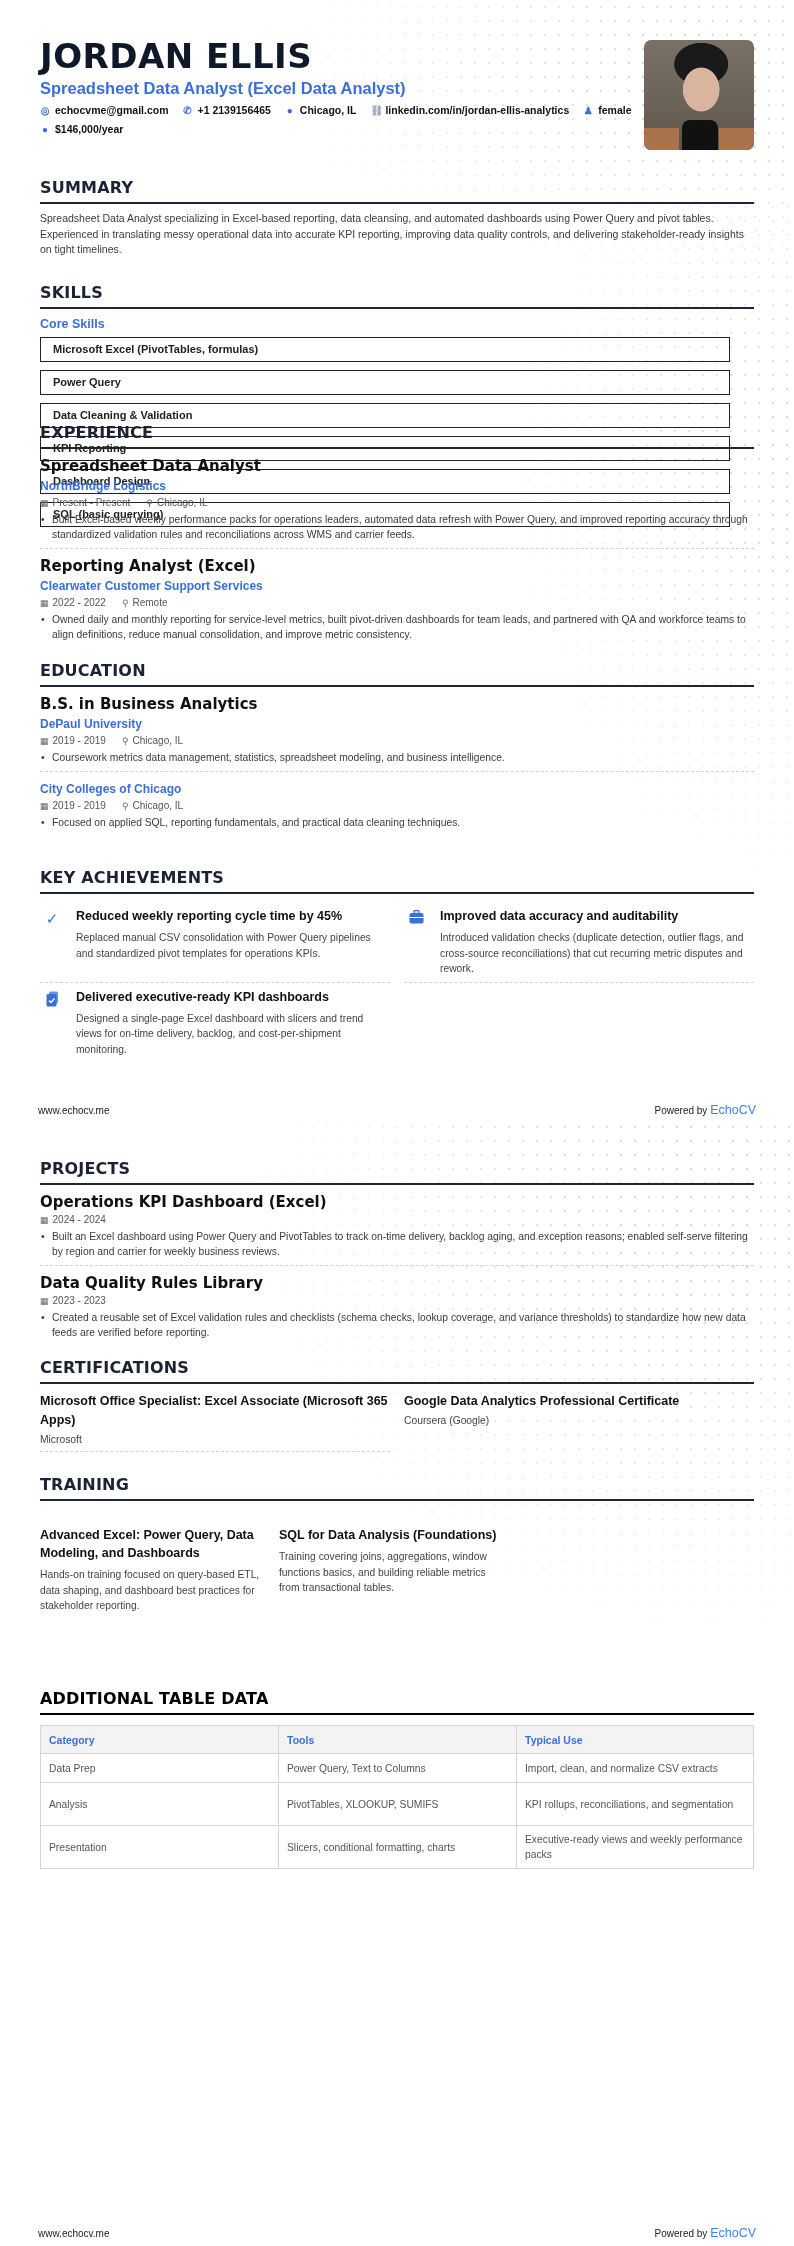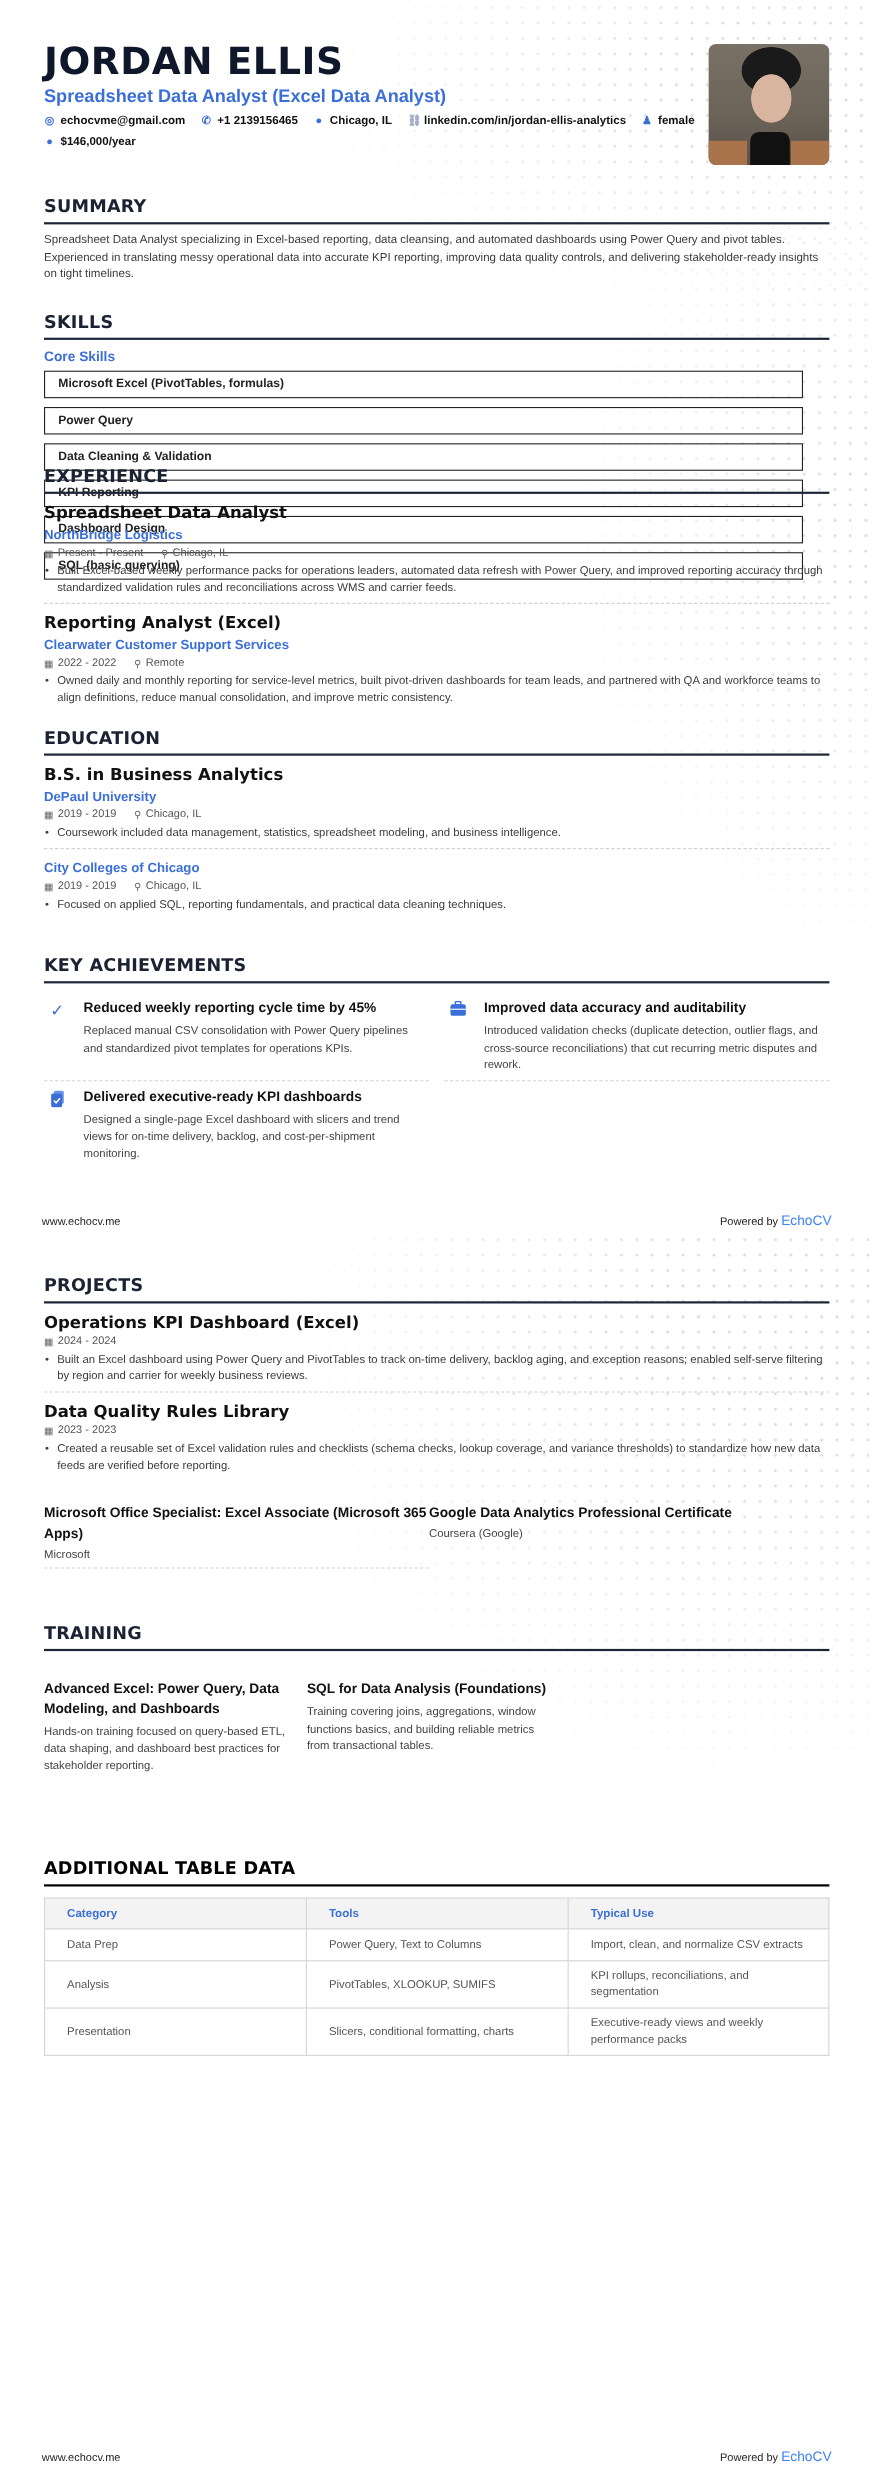--- a/index.html
+++ b/index.html
@@ -49,32 +49,32 @@
   .ach-grid { display: grid; grid-template-columns: 350px 350px; column-gap: 14px; margin-top: 8px; }
   .ach { display: flex; gap: 12px; padding: 6px 0 5px 0; border-bottom: 1px dashed #cfd2d8; }
   .ach.nob { border-bottom: none; }
   .ach-ico { width: 24px; flex: none; color: #3b6fd8; font-size: 15px; text-align: center; padding-top: 2px; }
   .ach-title { font-size: 12.5px; font-weight: 700; color: #111; line-height: 17px; }
   .ach-desc { font-size: 10.3px; color: #444; line-height: 15.5px; margin-top: 5px; }
 
   .footer { position: absolute; left: 38px; width: 718px; display: flex; justify-content: space-between; align-items: baseline; font-size: 10px; color: #222; gap: 28px; }
   .footer .brand { font-size: 12.5px; color: #3b82f6; }
 
-  .cert-grid { display: grid; grid-template-columns: 350px 350px; column-gap: 0; margin-top: 8px; }
+  .cert-grid { display: grid; grid-template-columns: 350px 350px; column-gap: 14px; margin-top: 8px; }
   .cert { padding-bottom: 6px; }
   .cert.bd { border-bottom: 1px dashed #cfd2d8; }
   .cert-title { font-size: 12.5px; font-weight: 700; color: #111; line-height: 19px; }
   .cert-issuer { font-size: 10.3px; color: #444; margin-top: 4px; }
 
   .train-grid { display: grid; grid-template-columns: 225px 225px; column-gap: 14px; margin-top: 25px; }
   .train-title { font-size: 12.5px; font-weight: 700; color: #111; line-height: 18px; }
   .train-desc { font-size: 10.3px; color: #444; line-height: 15.5px; margin-top: 5px; }
 
   table { border-collapse: collapse; width: 714px; margin-top: 10px; font-size: 10.3px; }
-  th, td { border: 1px solid #d4d4d4; text-align: left; padding: 0 20px; vertical-align: middle; }
+  th, td { border: 1px solid #d4d4d4; text-align: left; padding: 0 8px; vertical-align: middle; }
   th { background: #f3f3f3; color: #3b6fd8; font-weight: 700; height: 28px; font-size: 10.5px; }
   td { color: #555; line-height: 15px; }
   tr.r1 td { height: 29px; }
   tr.r2 td, tr.r3 td { height: 43px; }
 </style>
 </head>
 <body>
 
 <div class="dots d1"></div>
 <div class="dots d2"></div>
@@ -175,21 +175,21 @@
     <div class="meta">
       <span class="mi">
           <span class="mico">▦</span>
           <span>2019 - 2019</span>
         </span>
       <span class="mi">
           <span class="mico">⚲</span>
           <span>Chicago, IL</span>
         </span>
     </div>
-    <div class="bullet">Coursework included data management, statistics, spreadsheet modeling, and business intelligence.</div>
+    <div class="bullet">Coursework metrics data management, statistics, spreadsheet modeling, and business intelligence.</div>
   </div>
   <div class="entry last">
     <div class="entry-org">City Colleges of Chicago</div>
     <div class="meta">
       <span class="mi">
           <span class="mico">▦</span>
           <span>2019 - 2019</span>
         </span>
       <span class="mi">
           <span class="mico">⚲</span>
@@ -262,20 +262,21 @@
       <span class="mi">
           <span class="mico">▦</span>
           <span>2023 - 2023</span>
         </span>
     </div>
     <div class="bullet">Created a reusable set of Excel validation rules and checklists (schema checks, lookup coverage, and variance thresholds) to standardize how new data feeds are verified before reporting.</div>
   </div>
 </div>
 
 <div class="page" style="top:1358px;">
+  <div class="section-title">CERTIFICATIONS</div>
   <div class="cert-grid">
     <div class="cert bd">
       <div class="cert-title">Microsoft Office Specialist: Excel Associate (Microsoft 365 Apps)</div>
       <div class="cert-issuer">Microsoft</div>
     </div>
     <div class="cert">
       <div class="cert-title">Google Data Analytics Professional Certificate</div>
       <div class="cert-issuer">Coursera (Google)</div>
     </div>
   </div>

